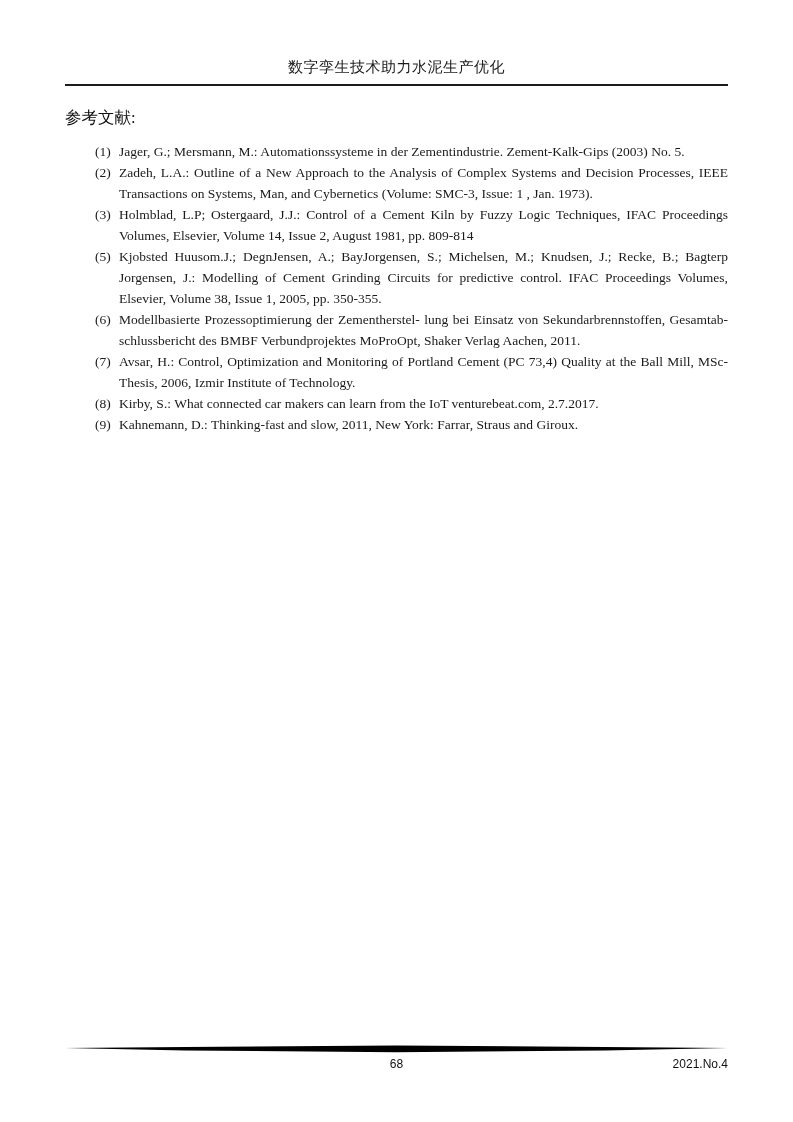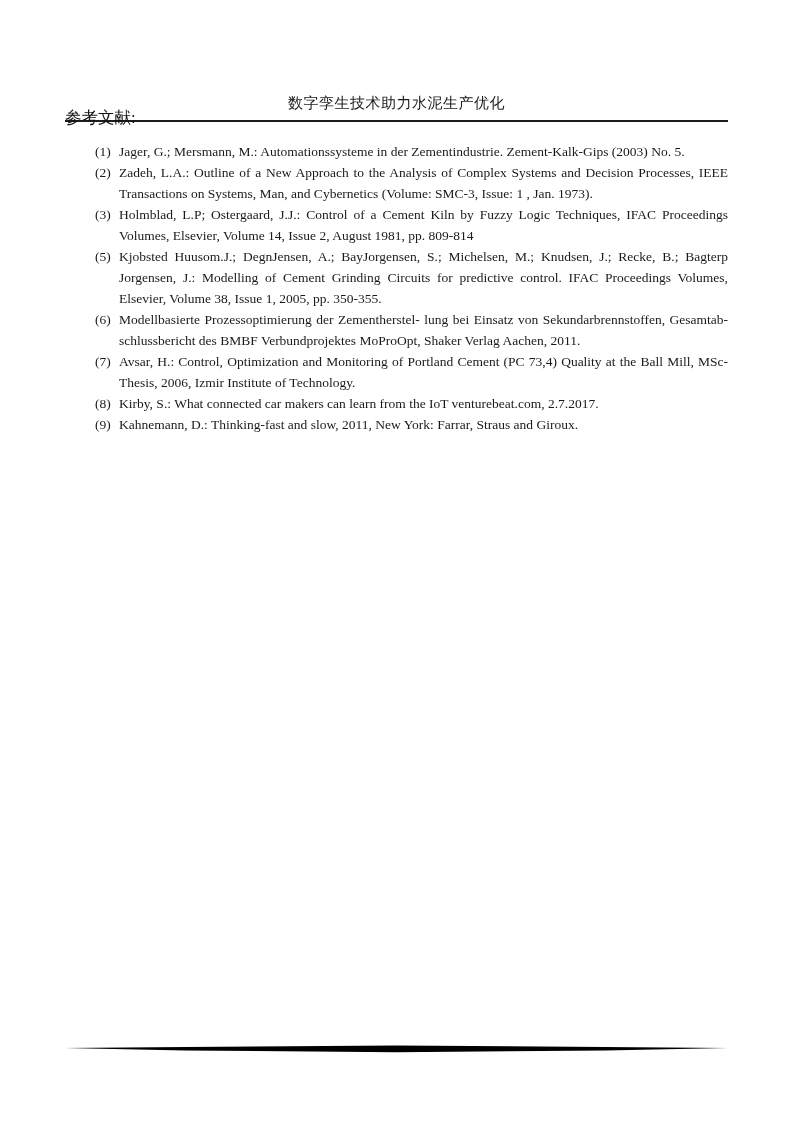--- a/index.html
+++ b/index.html
@@ -21,21 +21,20 @@
     left: 65px;
     width: 663px;
   }
   .header-title {
     padding-top: 57px;
     text-align: center;
     font-size: 15px;
     line-height: 21px;
     letter-spacing: 0.5px;
     color: #1a1a1a;
-    margin-top: 36px;
   }
   .header-rule {
     margin-top: 6px;
     border-top: 2px solid #1c1c1c;
     height: 0;
   }
   
   .content {
     position: absolute;
     top: 107px;
@@ -114,15 +113,19 @@
       <div class="ref"><span class="ref-marker">(7)</span><span class="ref-text">Avsar, H.: Control, Optimization and Monitoring of Portland Cement (PC 73,4) Quality at the Ball Mill, MSc-Thesis, 2006, Izmir Institute of Technology.</span></div>
       <div class="ref"><span class="ref-marker">(8)</span><span class="ref-text">Kirby, S.: What connected car makers can learn from the IoT venturebeat.com, 2.7.2017.</span></div>
       <div class="ref"><span class="ref-marker">(9)</span><span class="ref-text">Kahnemann, D.: Thinking-fast and slow, 2011, New York: Farrar, Straus and Giroux.</span></div>
     </div>
   </div>
 
   <div class="footer">
     <svg class="footer-bar" viewBox="0 0 663 8" preserveAspectRatio="none" aria-hidden="true">
       <polygon points="0,3.0 120,1.9 331,0.5 540,1.9 663,3.0 540,5.4 331,7.2 120,5.4" fill="#000000"></polygon>
     </svg>
+    <div class="footer-meta">
+      <span class="page-number">68</span>
+      <span class="issue">2021.No.4</span>
+    </div>
   </div>
 
 </div>
 
 </body></html>

